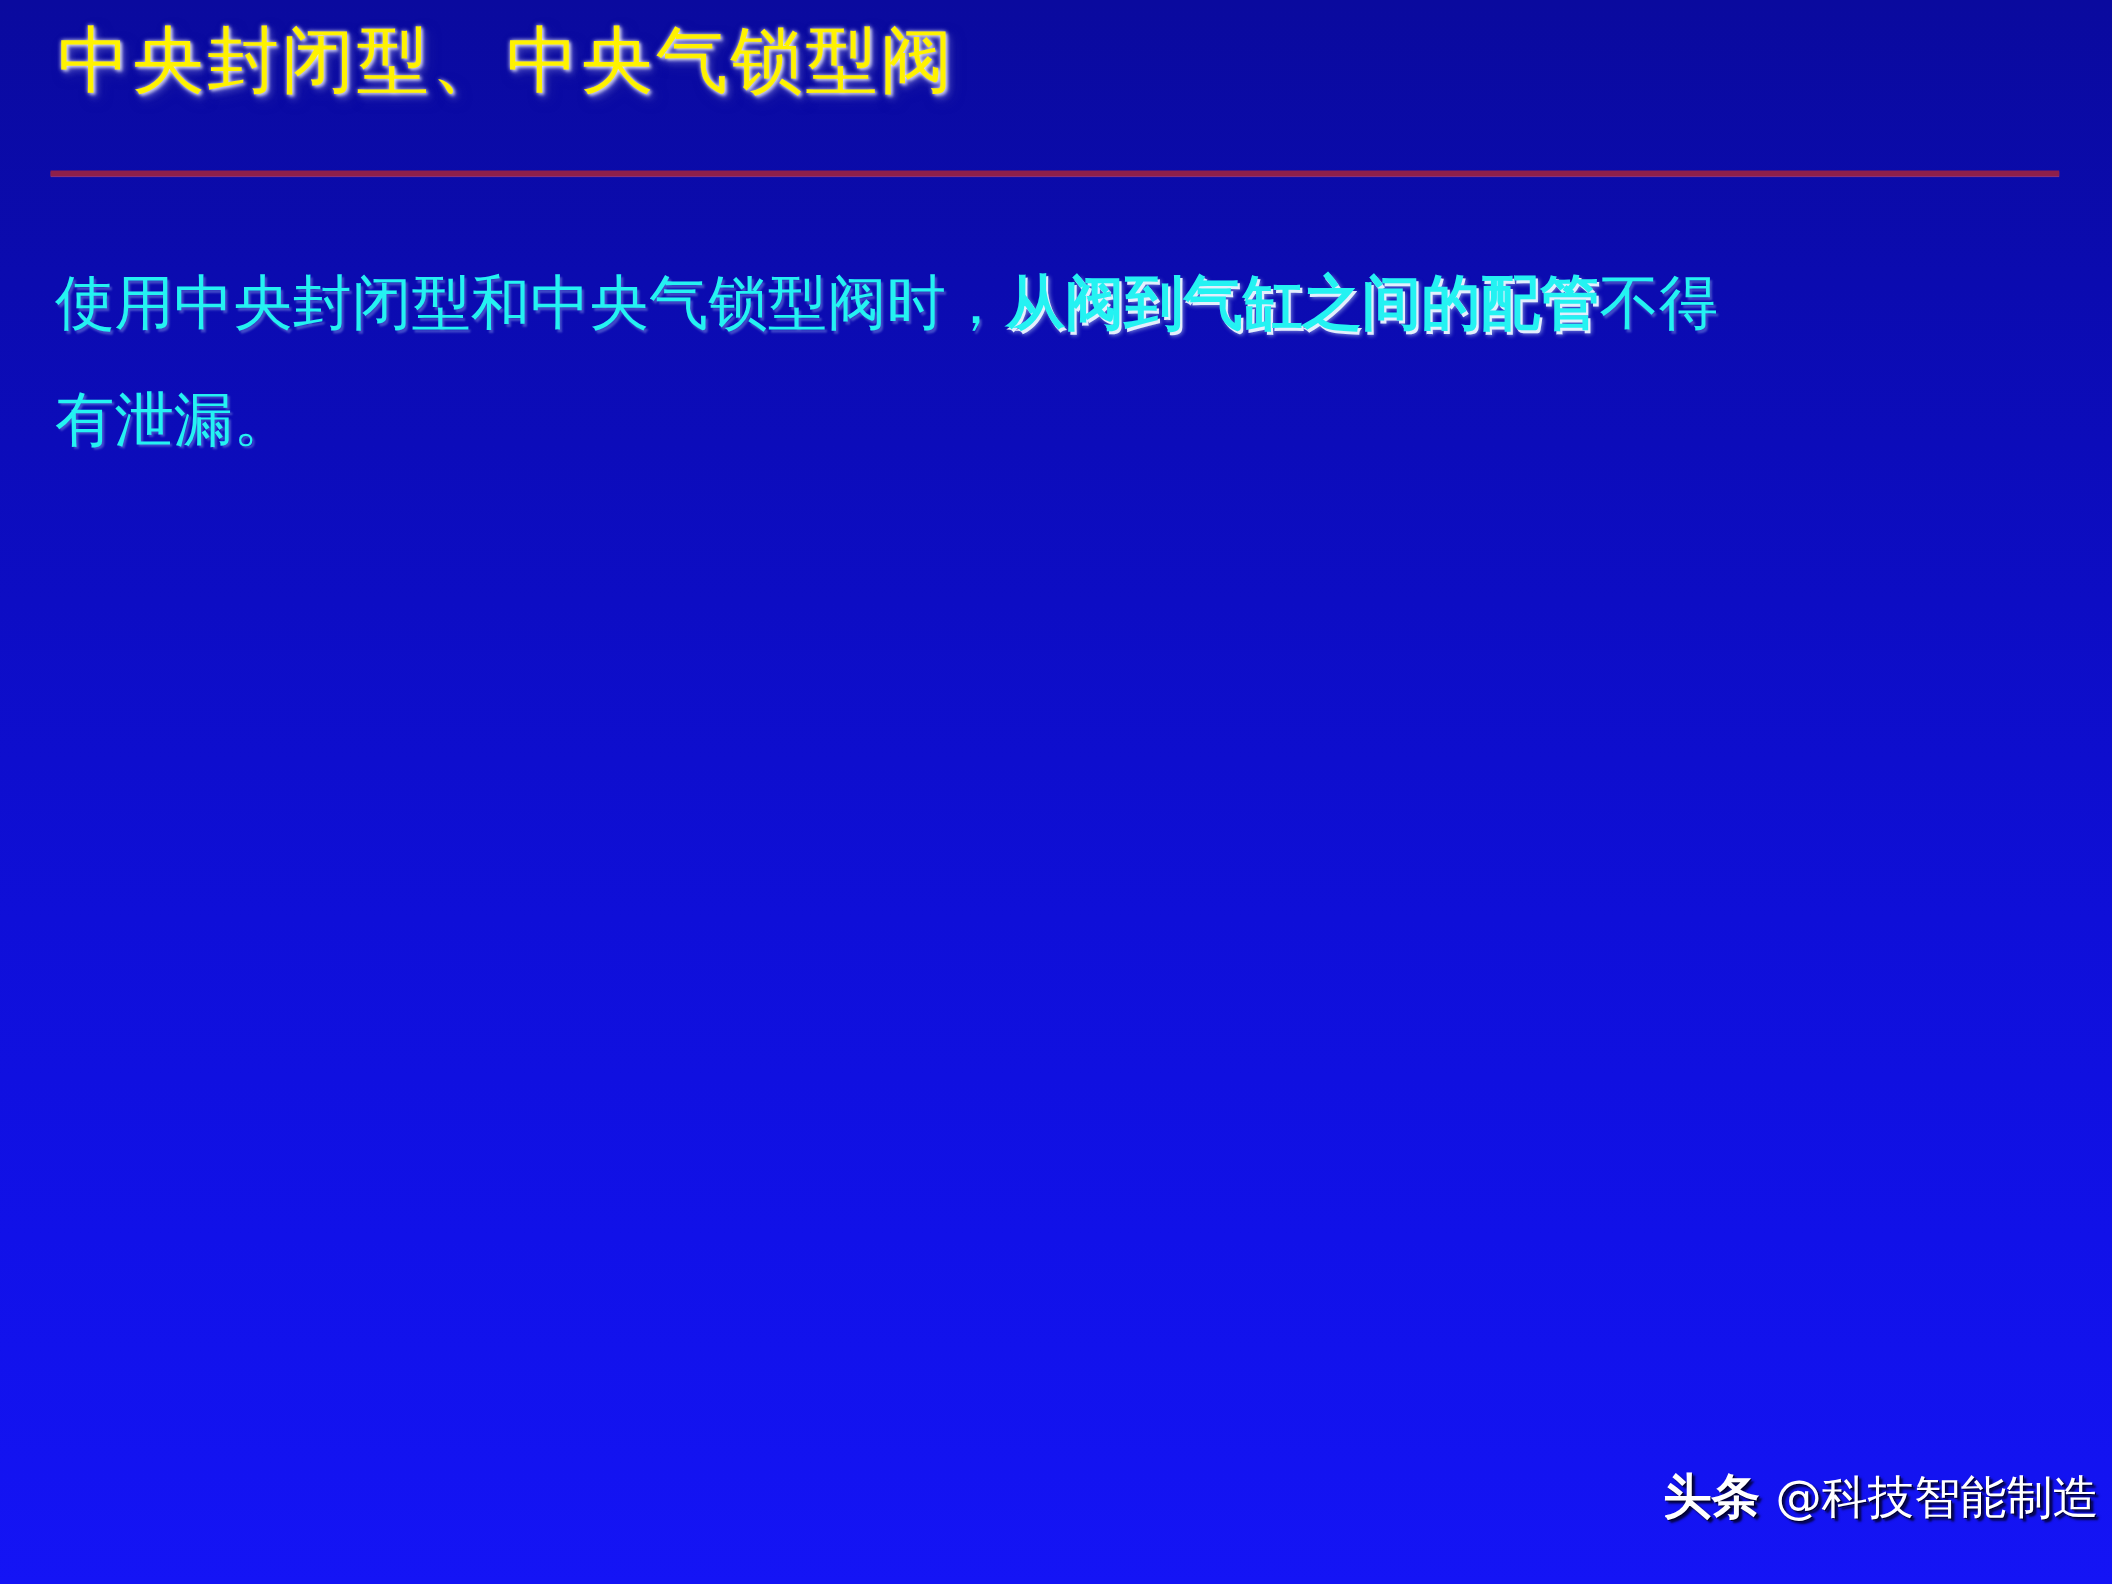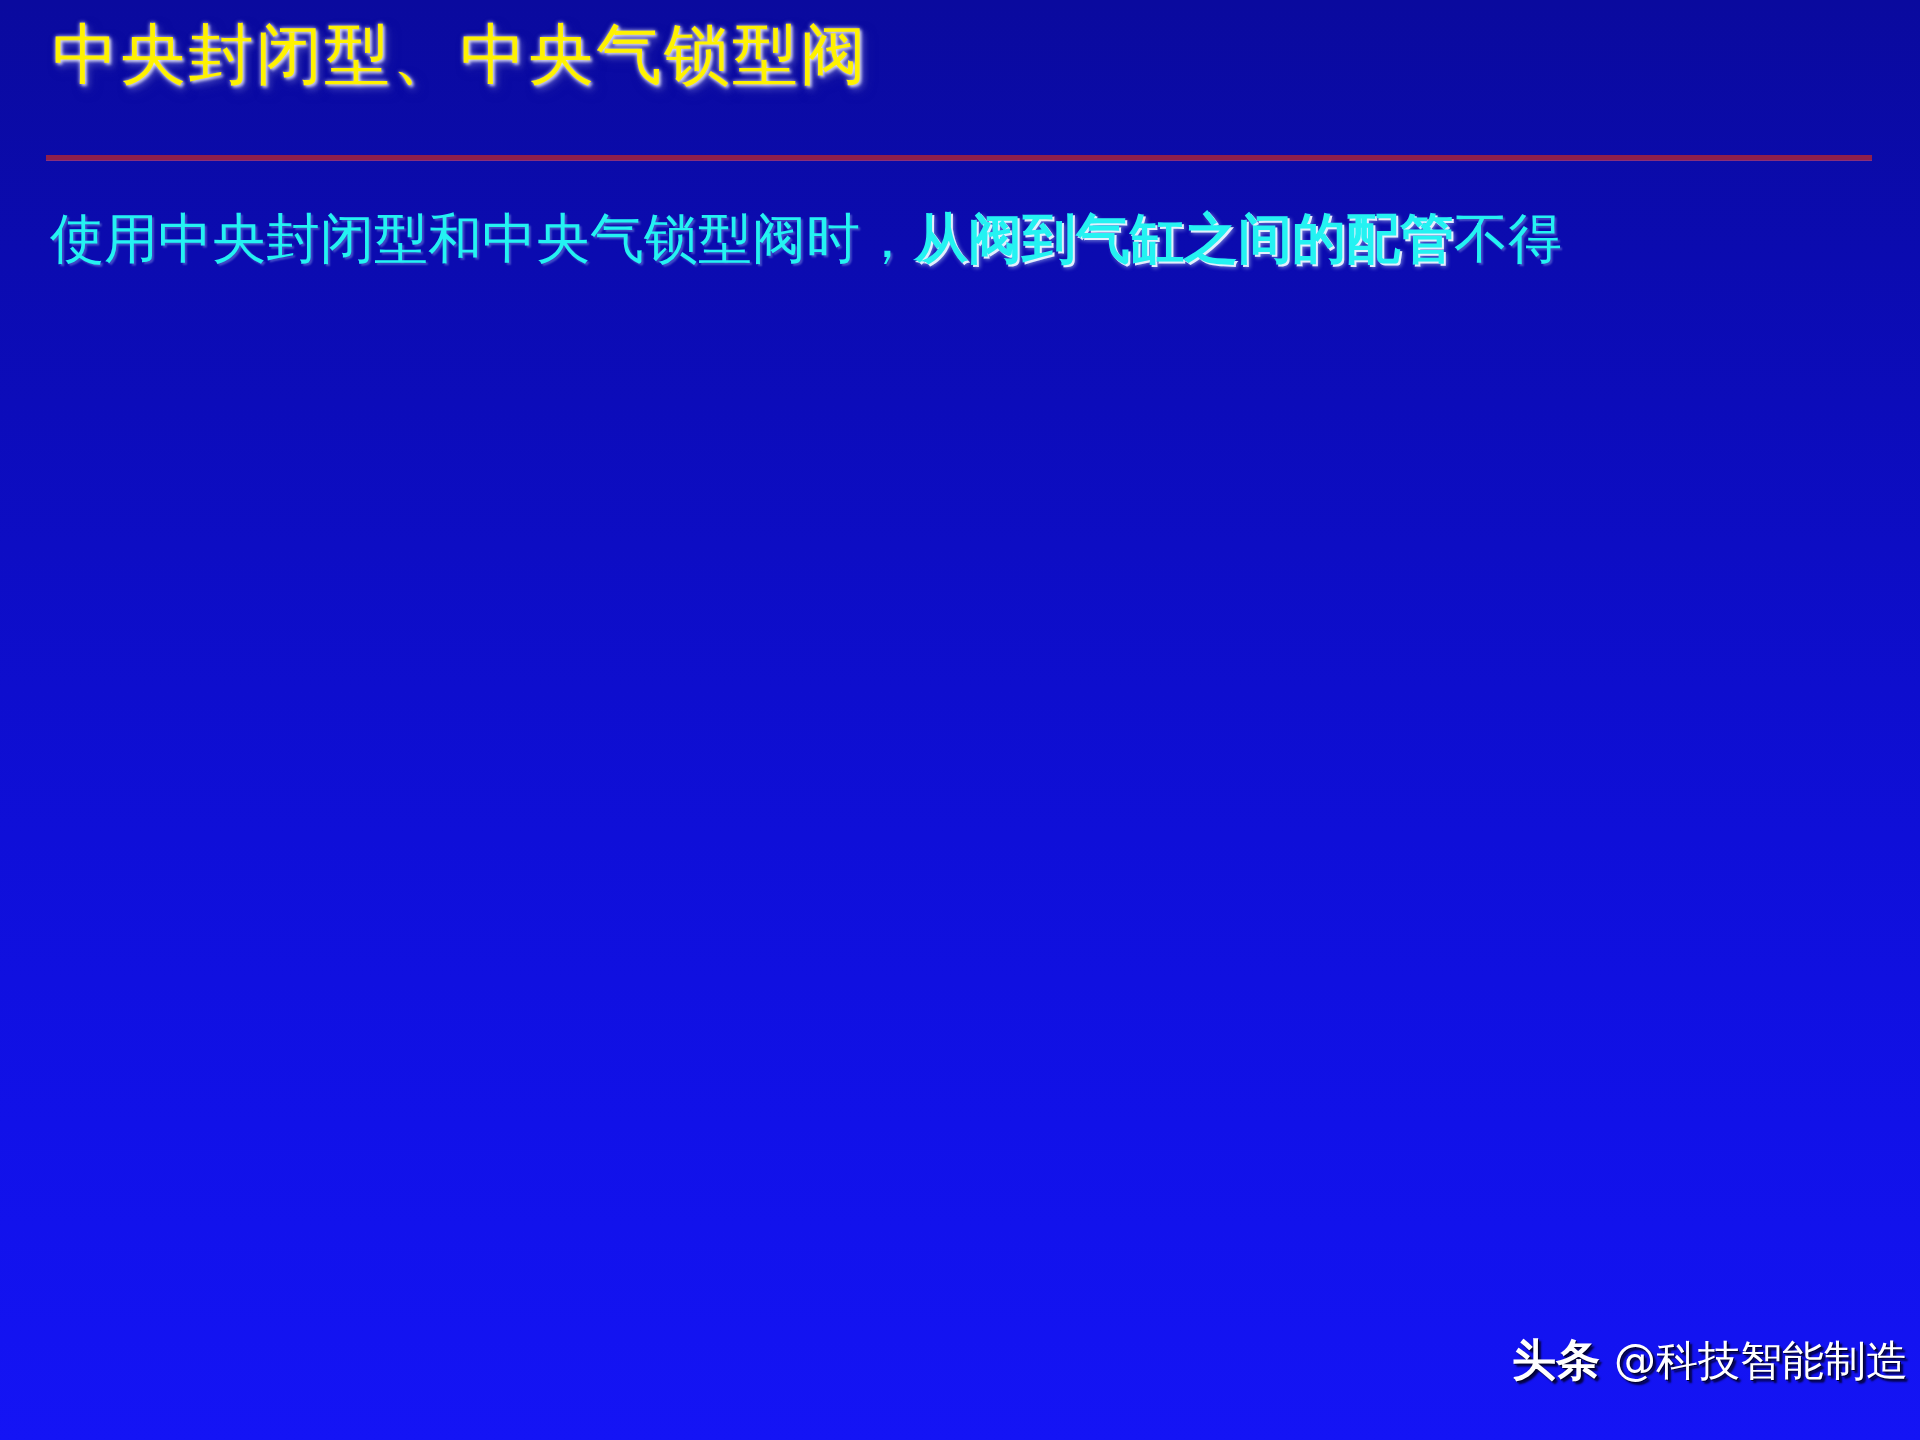--- a/index.html
+++ b/index.html
@@ -60,26 +60,27 @@
   }
 
   
   #body-block {
     position: absolute;
     left: 50px;
     top: 204px;
     width: 1810px;
   }
   .body-line {
-    font-family: Liberation Sans, sans-serif;
+    font-family: Liberation Serif, serif;
     font-size: 54px;
     line-height: 68px;
     color: #24F2F2;
     white-space: nowrap;
     letter-spacing: 0px;
+    margin-top: 38px;
   }
   .body-line .plain {
     font-weight: 400;
     text-shadow: 2px 2px 2px rgba(200,230,255,0.30);
   }
   .body-line .strong {
     font-weight: 700;
     text-shadow:
        2px 2px 0px rgba(235,245,255,0.95),
        3px 3px 4px rgba(210,230,255,0.55);
@@ -117,20 +118,23 @@
   <div id="title-block">
     <div id="slide-title">中央封闭型、中央气锁型阀</div>
   </div>
 
   <div id="title-rule"></div>
 
   <div id="body-block">
     <div class="body-line">
       <span class="plain">使用中央封闭型和中央气锁型阀时，</span><span class="strong">从阀到气缸之间的配管</span><span class="plain">不得</span>
     </div>
+    <div class="body-line">
+      <span class="plain">有泄漏。</span>
+    </div>
   </div>
 
   <div id="watermark">
     <span class="wm-brand">头条</span>
     <span class="wm-handle">@科技智能制造</span>
   </div>
 
 </div>
 
 </body></html>

